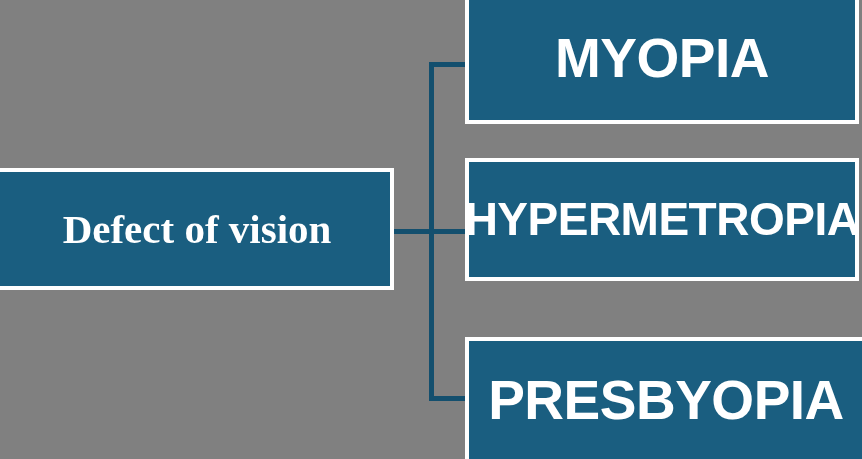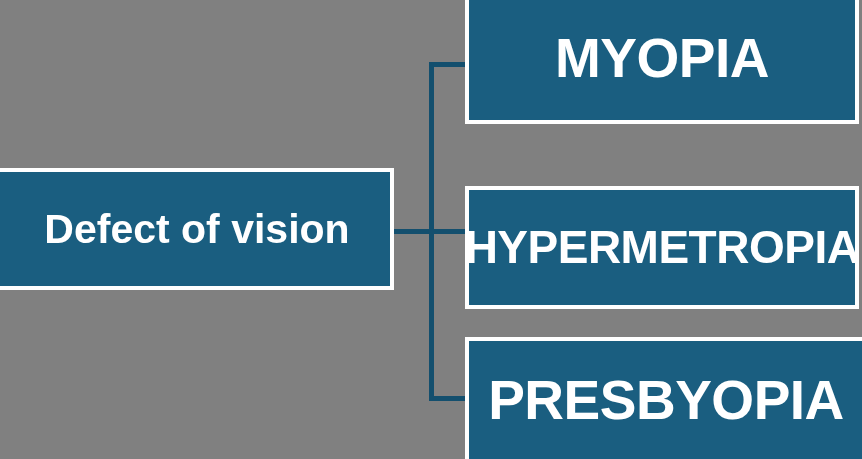--- a/index.html
+++ b/index.html
@@ -43,35 +43,36 @@
     left: -8px;
     top: 168px;
     width: 402px;
     height: 122px;
     font-size: 41px;
     padding: 0 8px 0 16px;
   }
   .node-root .node-label {
     display: block;
     width: 100%;
+    font-family: Liberation Serif, serif;
   }
 
   
   .node-child {
     left: 465px;
     font-size: 55px;
     letter-spacing: -0.5px;
   }
   .node-myopia {
     top: -6px;
     width: 394px;
     height: 130px;
   }
   .node-hypermetropia {
-    top: 186px;
+    top: 158px;
     width: 394px;
     height: 123px;
     font-size: 46px;
   }
   .node-presbyopia {
     top: 337px;
     width: 402px;
     height: 128px;
   }
 

